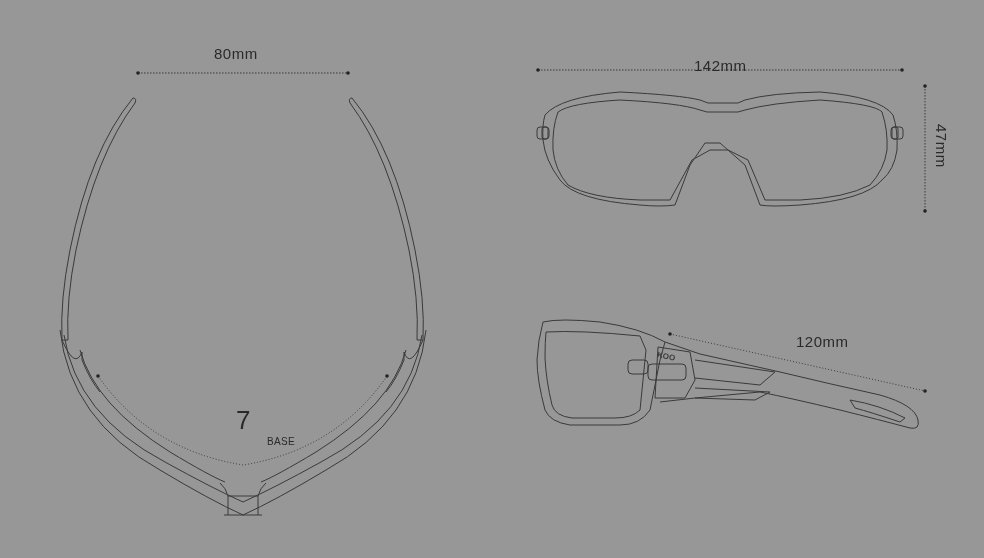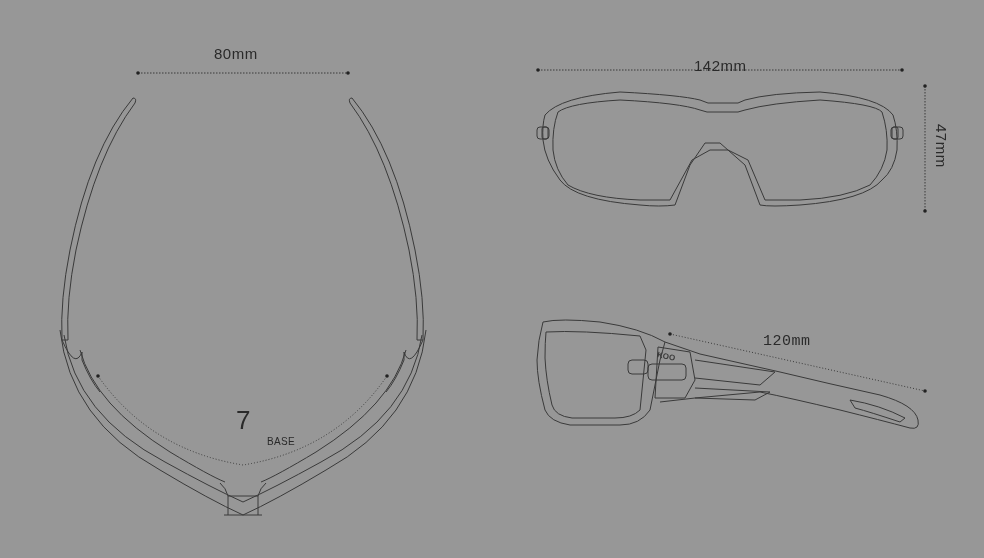--- a/index.html
+++ b/index.html
@@ -10,21 +10,21 @@
     }
     .canvas { position: relative; width: 802px; height: 558px; }
     svg.drawing { position: absolute; left: 0; top: 0; }
     .lbl {
       position: absolute; color: #2a2a2a; font-size: 15px; letter-spacing: 0.5px;
       white-space: nowrap;
     }
     .lbl-80 { left: 214px; top: 45px; }
     .lbl-142 { left: 694px; top: 47px; margin-top: 10px; }
     .lbl-47 { left: 930px; top: 124px; transform: rotate(90deg); transform-origin: left top; left: 950px; }
-    .lbl-120 { left: 763px; top: 333px; font-family: Liberation Mono, monospace; }
+    .lbl-120 { left: 796px; top: 333px; }
     .base-num { position: absolute; left: 236px; top: 405px; font-size: 26px; color: #2a2a2a; }
     .base-txt { position: absolute; left: 228px; top: 436px; font-size: 10px; color: #2a2a2a; letter-spacing: 0.3px; padding-left: 39px; }
   </style>
 </head>
 <body>
 
 <div class="canvas">
   <svg class="drawing" width="984" height="558" viewBox="0 0 984 558" fill="none" stroke="#3a3a3a" stroke-width="1">
 
     <g>

